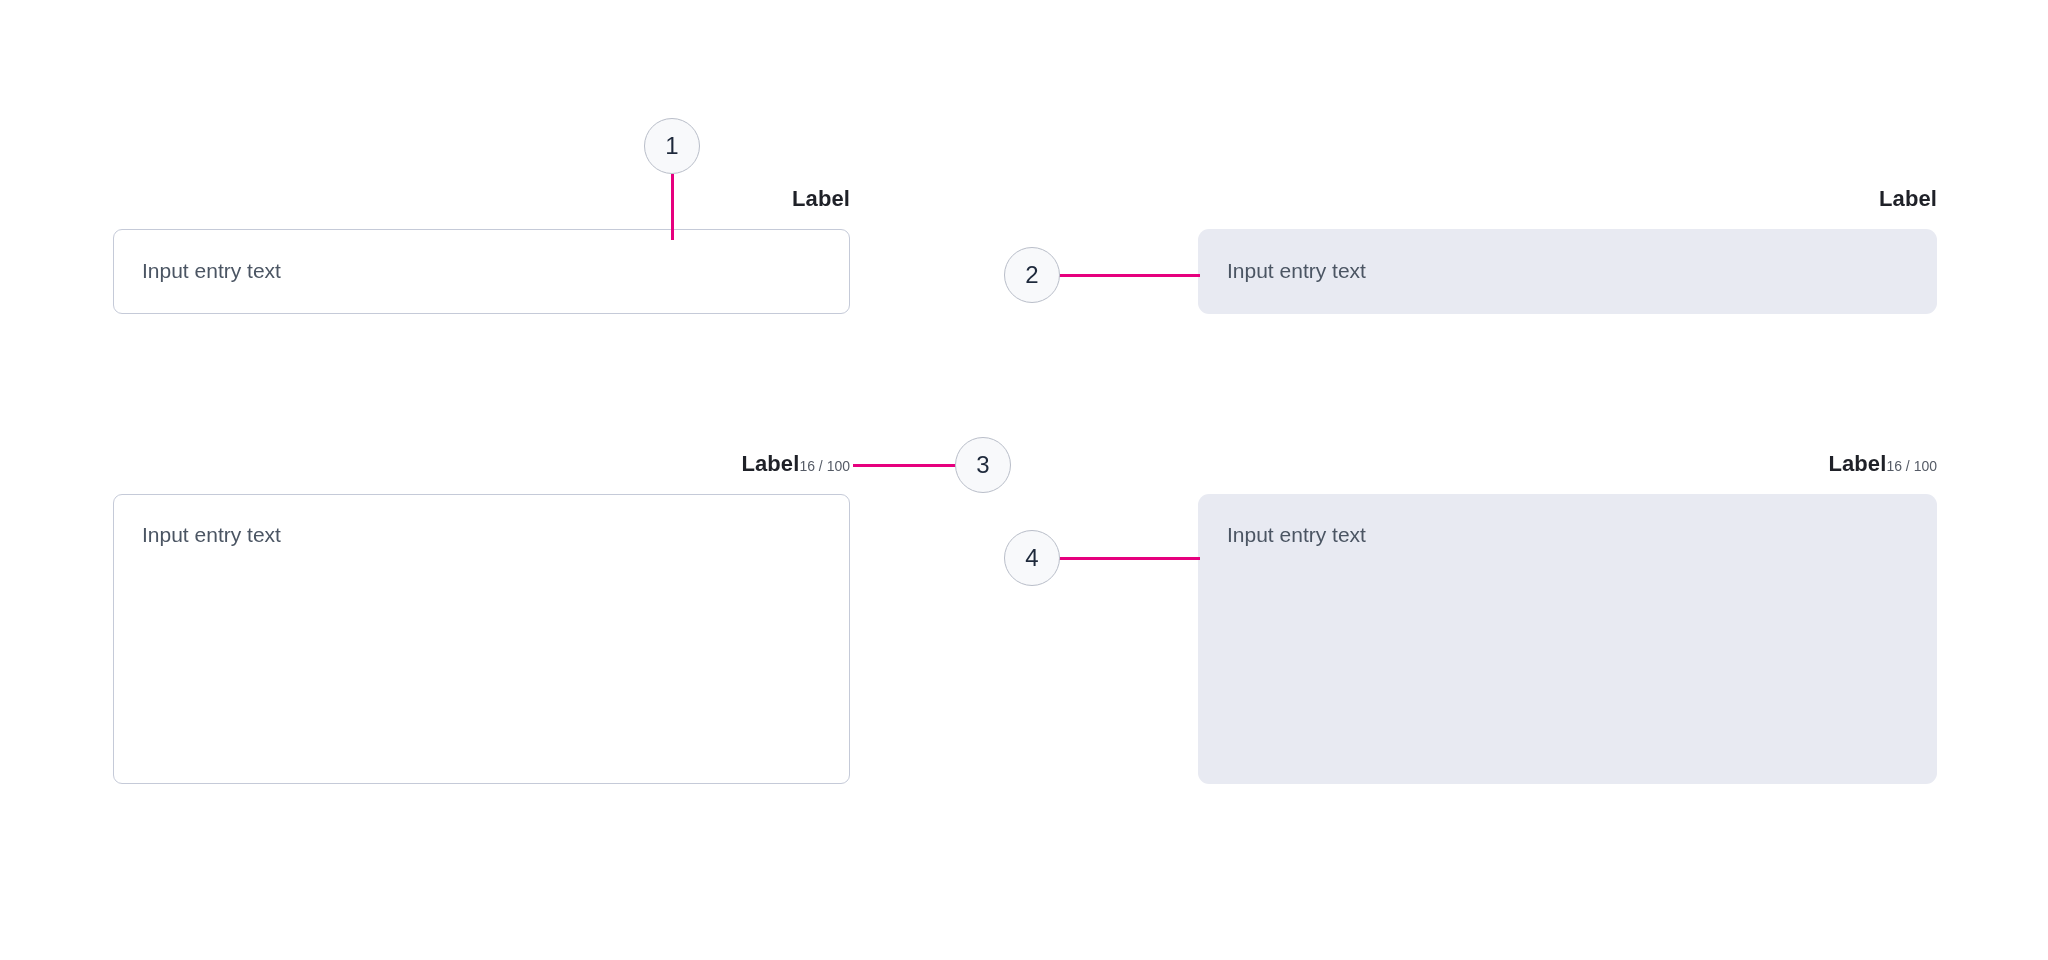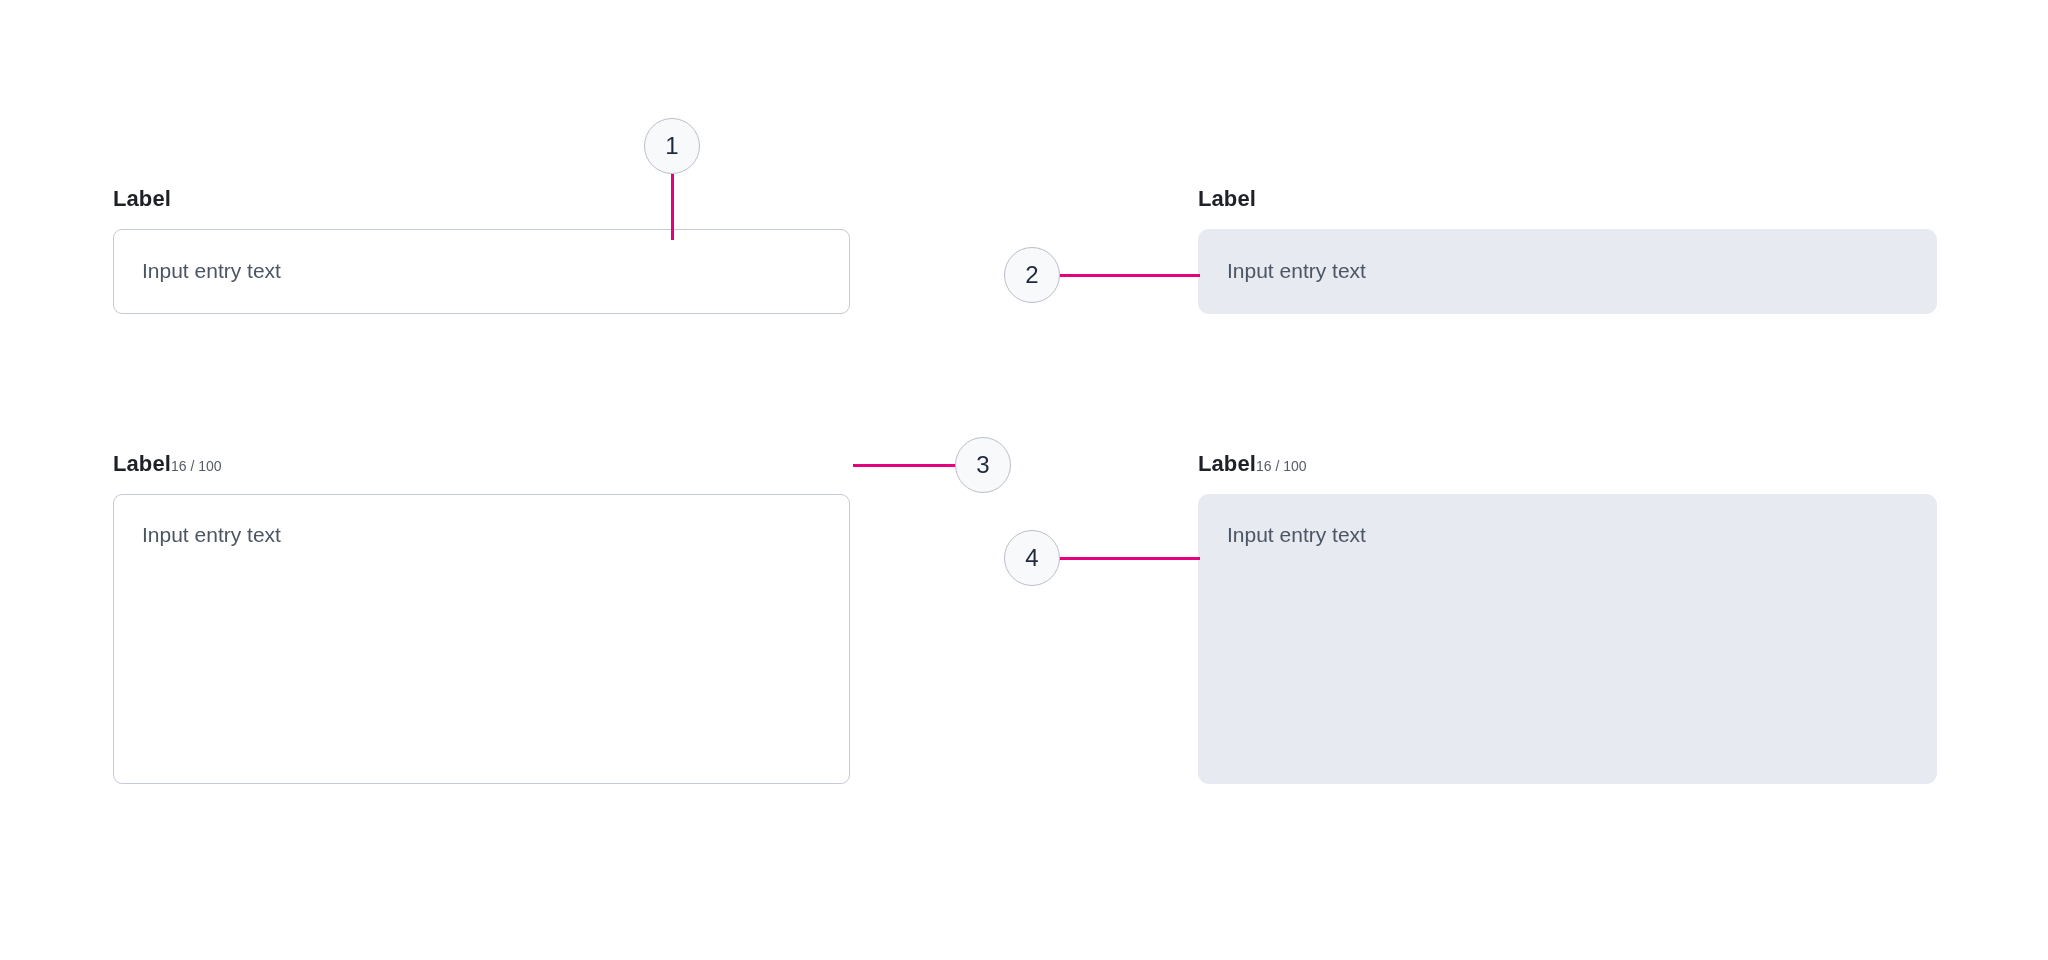--- a/index.html
+++ b/index.html
@@ -22,21 +22,21 @@
   }
 
   
   .field-group {
     position: absolute;
   }
 
   .field-header {
     display: flex;
     align-items: baseline;
-    justify-content: flex-start;
+    justify-content: flex-end;
     margin-bottom: 16px;
     height: 28px;
   }
 
   .field-label {
     font-size: 22px;
     font-weight: bold;
     color: #1f2128;
     letter-spacing: 0.1px;
     line-height: 28px;

